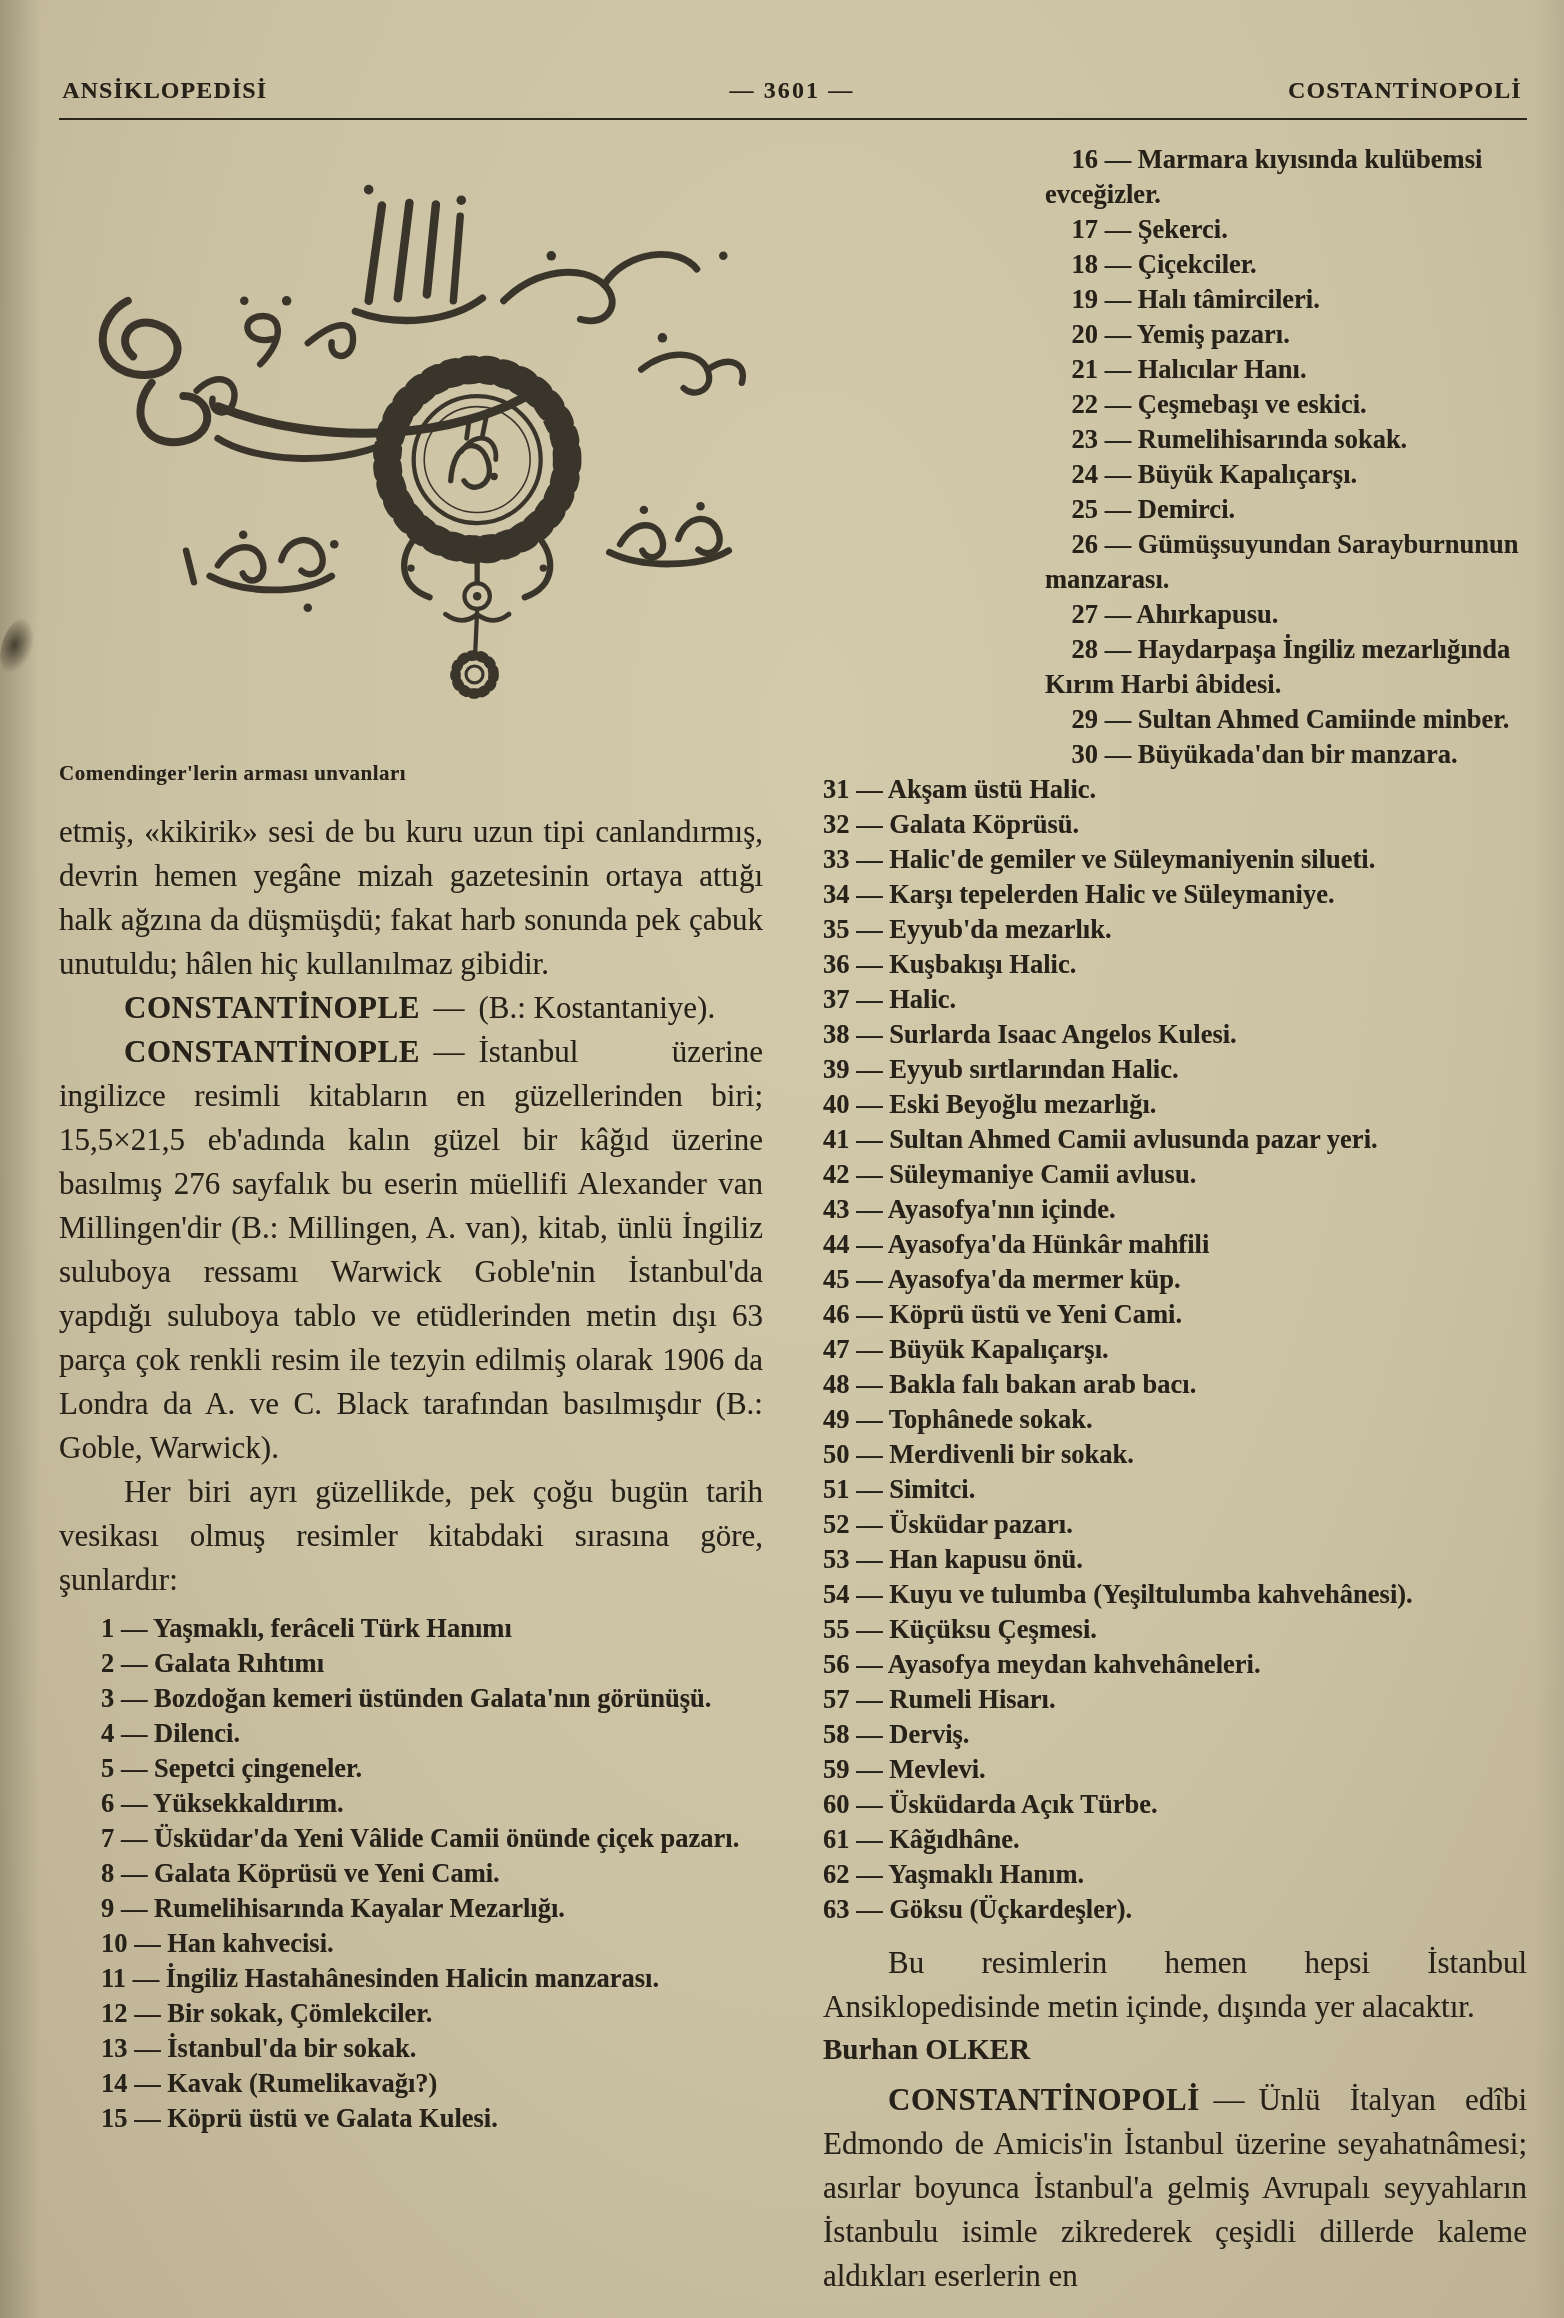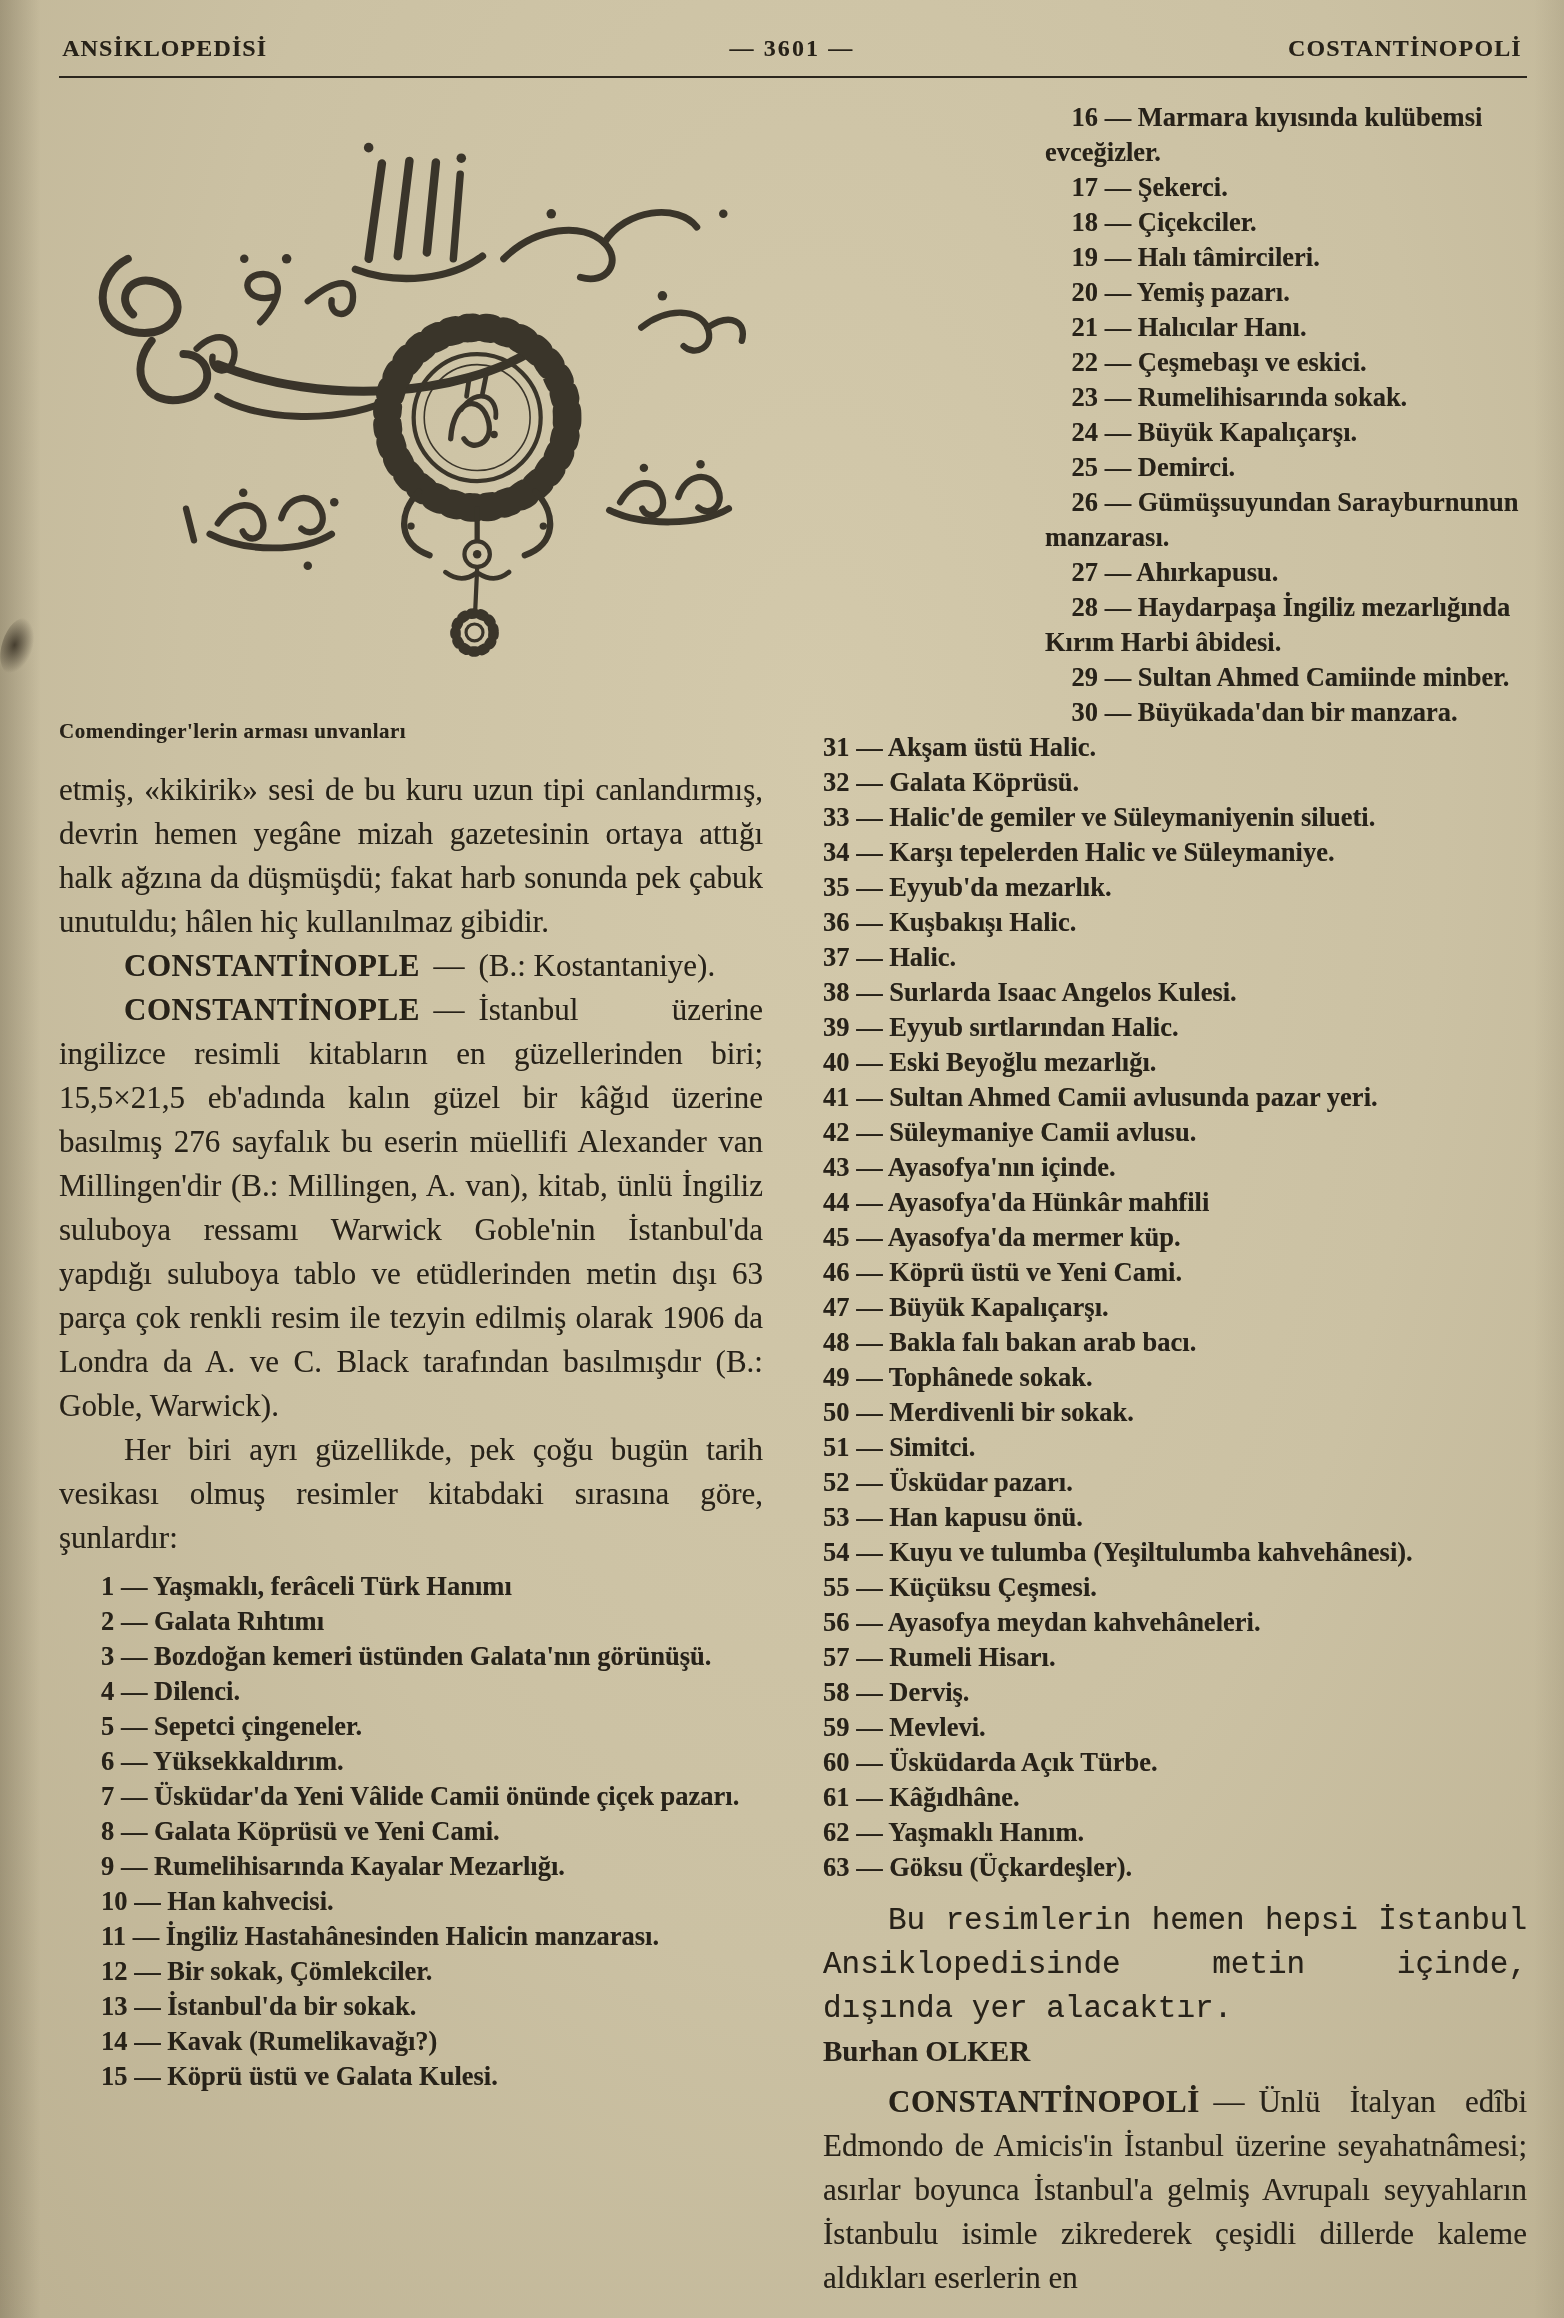--- a/index.html
+++ b/index.html
@@ -24,21 +24,21 @@
     display: grid;
     grid-template-columns: 1fr auto 1fr;
     align-items: baseline;
     font-weight: 700;
     font-size: 24px;
     letter-spacing: 1.1px;
     padding: 0 5.3px 13.8px 3.2px;
     border-bottom: 2.6px solid #2b261d;
   }
   .page-header .hdr-center { text-align: center; letter-spacing: 2.1px; }
-  .page-header .hdr-right  { text-align: right; }
+  .page-header .hdr-right  { text-align: right; margin-top: 42px; }
 
   .columns { display: flex; justify-content: space-between; padding-top: 22px; }
   .col { width: 704px; }
 
   figure { margin-bottom: 24px; }
   figure svg { display: block; }
   .fig-caption {
     text-align: left;
     font-weight: 700;
     font-size: 21px;
@@ -54,21 +54,21 @@
   .list-item { font-weight: 700; font-size: 26.5px; line-height: 35px; }
 
   .list-left { margin: 8.5px 0 0 0; }
   .list-left .list-item { margin-left: 42px; padding-left: 74px; text-indent: -74px; }
 
   .list-top  { padding-left: 222px; }
   .list-top  .list-item { text-indent: 26.5px; }
 
   .list-rest .list-item { padding-left: 51px; text-indent: -51px; }
 
-  .closing   { margin-top: 13.8px; font-family: Liberation Mono, monospace; }
+  .closing   { margin-top: 13.8px; }
   .signature {
     text-align: left;
     font-weight: 700;
     font-size: 29px;
     line-height: 41px;
     padding-right: 37px;
   }
   .final-entry { margin-top: 8px; }
 
   .smudge {

